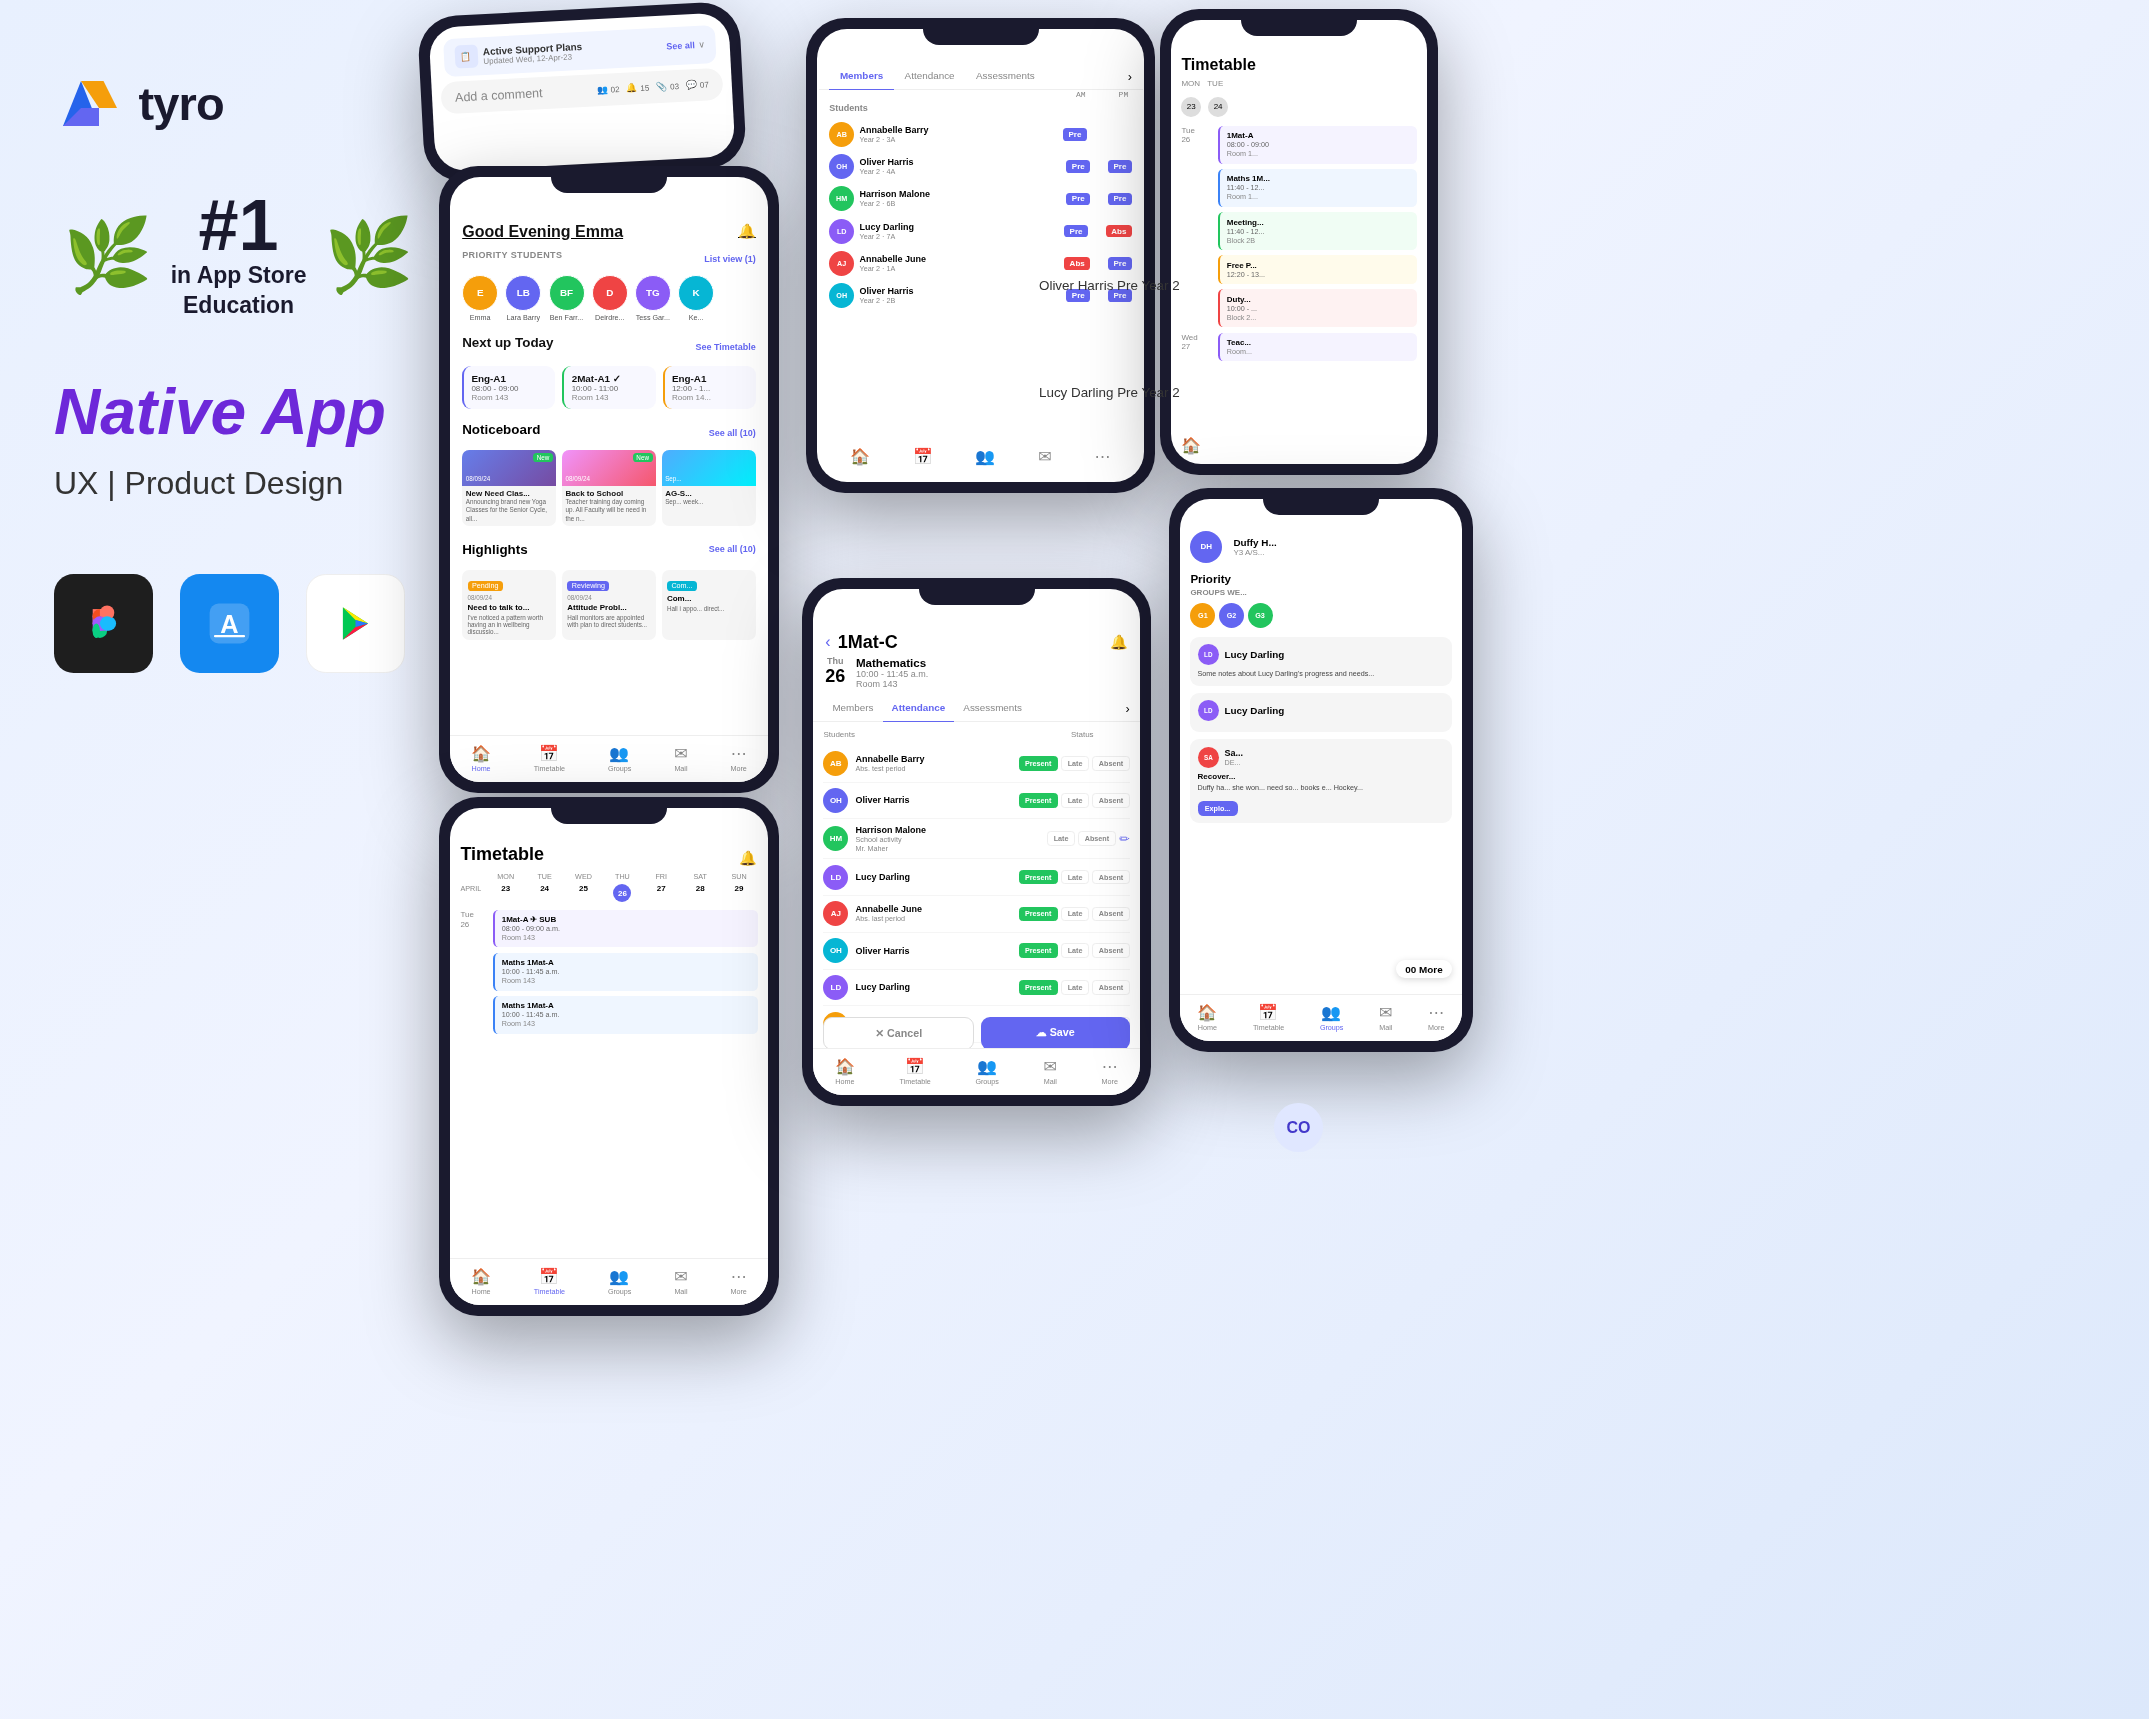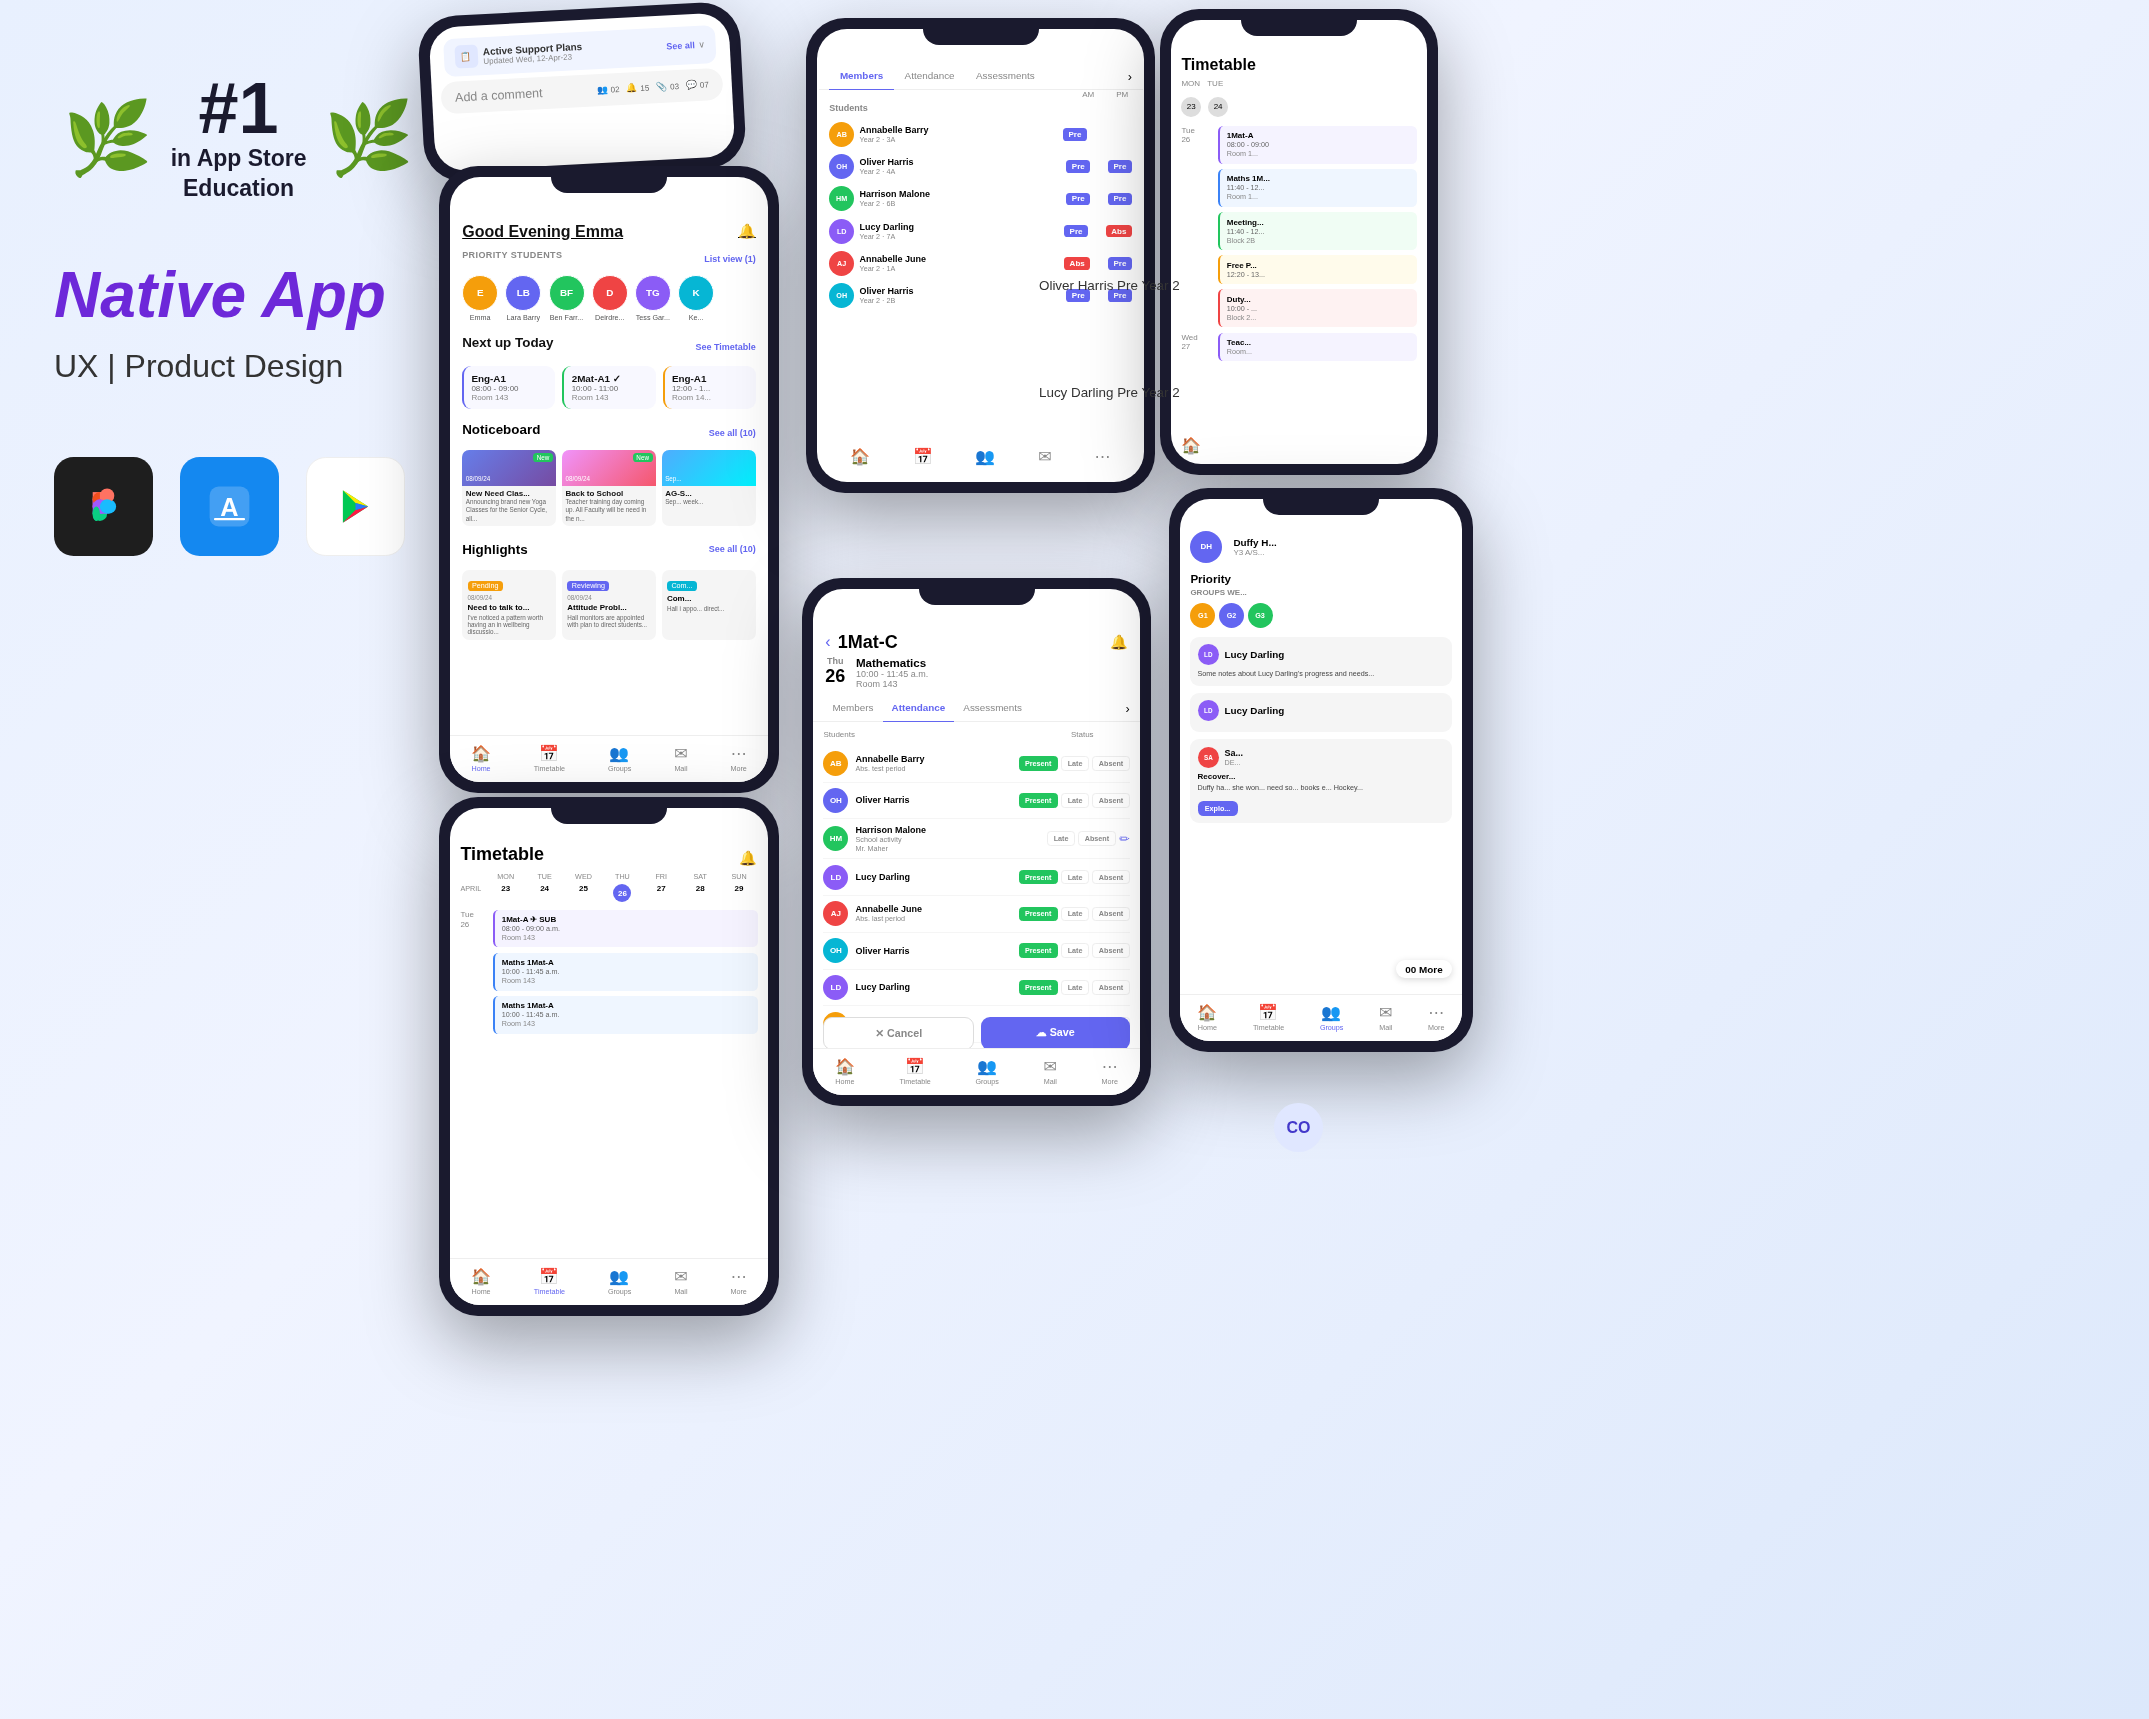--- a/index.html
+++ b/index.html
@@ -674,20 +674,28 @@
       font-size: 7.2px;
       font-weight: 600;
       display: inline-block;
     }
   </style>
 </head>
 <body>
 
 <div class="left-section">
 
+  <div class="logo-area">
+    <svg class="logo-icon" viewBox="0 0 80 70" fill="none">
+      <polygon points="10,60 30,10 50,60" fill="#2563eb"></polygon>
+      <polygon points="30,10 55,10 70,40 50,40" fill="#f59e0b"></polygon>
+      <polygon points="10,60 50,60 50,40 30,40" fill="#6366f1"></polygon>
+    </svg>
+    <span class="logo-text">tyro</span>
+  </div>
 
   <div class="award-section">
     <span class="laurel">🌿</span>
     <div class="award-text">
       <div class="award-number">#1</div>
       <div class="award-desc">in App Store<br>Education</div>
     </div>
     <span class="laurel">🌿</span>
   </div>
 
@@ -921,21 +929,21 @@
 
       <div class="tabs-row">
         <div class="tab active">Members</div>
         <div class="tab">Attendance</div>
         <div class="tab">Assessments</div>
         <div style="margin-left:auto;font-size:12.5px;padding:5.4px 0;">›</div>
       </div>
 
 
       <div>
-        <div style="display:flex;justify-content:flex-end;gap:22px;font-size:8px;color:#888;margin-bottom:3.6px;padding-right:3.6px;">
+        <div style="display:flex;justify-content:flex-end;gap:33px;font-size:8px;color:#888;margin-bottom:3.6px;padding-right:3.6px;font-family:Liberation Mono, monospace;">
           <span>AM</span>
           <span>PM</span>
         </div>
         <div class="section-header">Students</div>
 
         <div class="student-row">
           <div class="member-avatar" style="background:#f59e0b;font-size:7.2px;">AB</div>
           <div style="flex:1;">
             <div style="font-size:9px;font-weight:600;">Annabelle Barry</div>
             <div style="font-size:7.2px;color:#888;">Year 2 · 3A</div>

